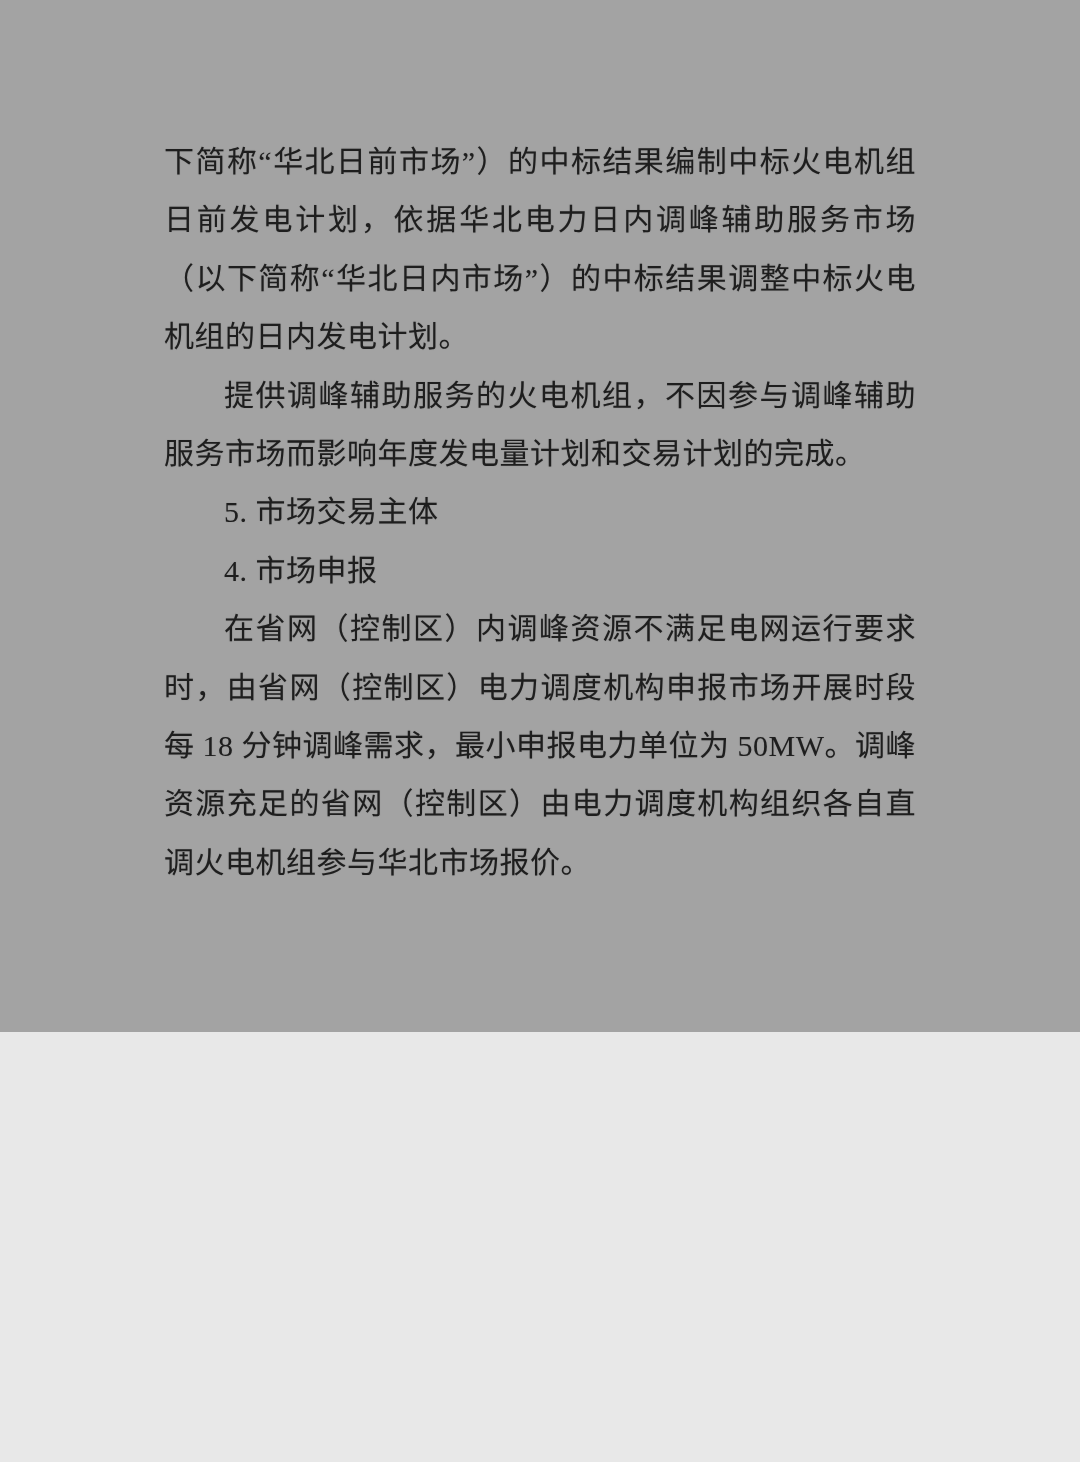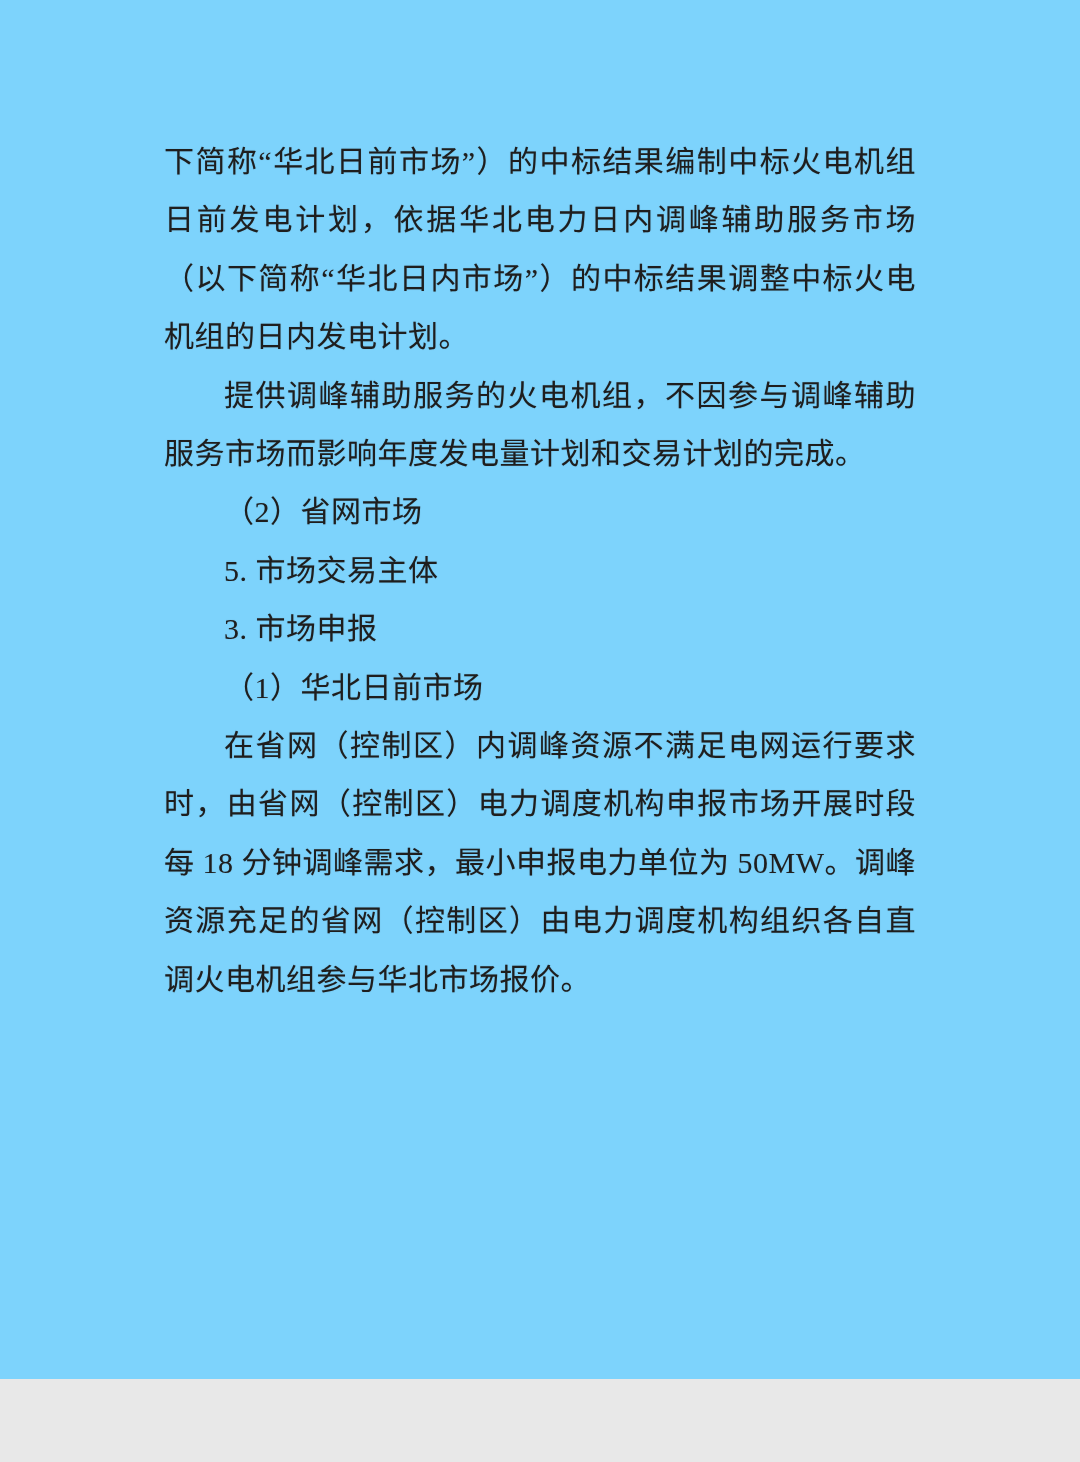--- a/index.html
+++ b/index.html
@@ -3,23 +3,23 @@
 <meta charset="utf-8">
 <style>
   html, body {
     margin: 0;
     padding: 0;
     background: #e8e8e8;
   }
   .page {
     position: relative;
     width: 1080px;
-    height: 1379px;
+    height: 1032px;
     margin: 0 auto;
-    background: #7dd3fc;
+    background: #a3a3a3;
     overflow: hidden;
     font-family: "Liberation Serif", "DejaVu Serif", serif;
   }
   .text-block {
     position: absolute;
     left: 164px;
     top: 133px;
     width: 752px;
     color: #1e1e1e;
     font-size: 30px;
@@ -60,24 +60,22 @@
   }
 </style>
 </head>
 <body>
 
 <div class="page">
 
   <div class="text-block">
     <p class="para">下简称“华北日前市场”）的中标结果编制中标火电机组日前发电计划，依据华北电力日内调峰辅助服务市场（以下简称“华北日内市场”）的中标结果调整中标火电机组的日内发电计划。</p>
     <p class="para indent">提供调峰辅助服务的火电机组，不因参与调峰辅助服务市场而影响年度发电量计划和交易计划的完成。</p>
-    <p class="para indent">（2）省网市场</p>
     <p class="para indent">5. 市场交易主体</p>
-    <p class="para indent">3. 市场申报</p>
-    <p class="para indent">（1）华北日前市场</p>
+    <p class="para indent">4. 市场申报</p>
     <p class="para indent">在省网（控制区）内调峰资源不满足电网运行要求时，由省网（控制区）电力调度机构申报市场开展时段每 18 分钟调峰需求，最小申报电力单位为 50MW。调峰资源充足的省网（控制区）由电力调度机构组织各自直调火电机组参与华北市场报价。</p>
   </div>
 
   <div class="page-number">8</div>
 
   <div class="scan-smudge"></div>
 
 </div>
 
 </body></html>

